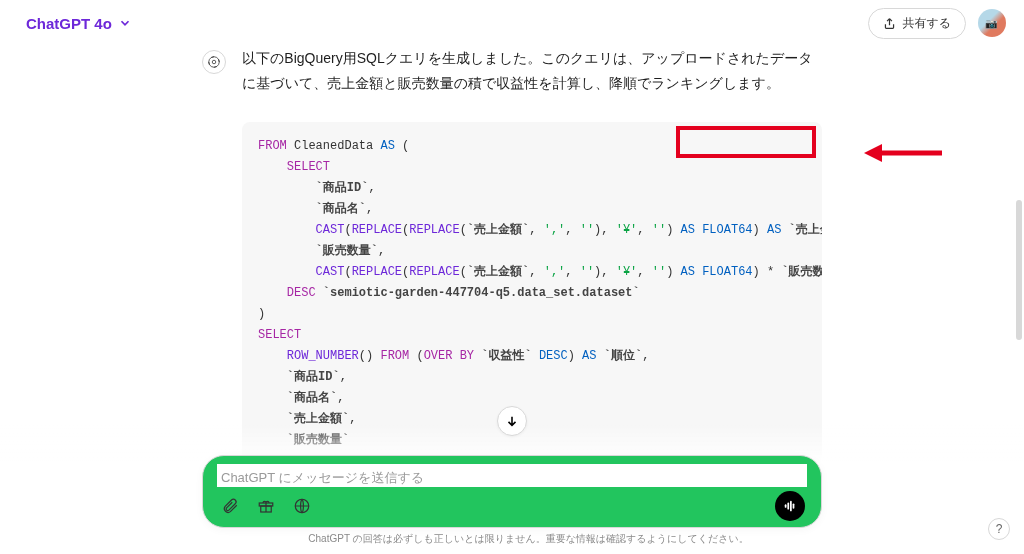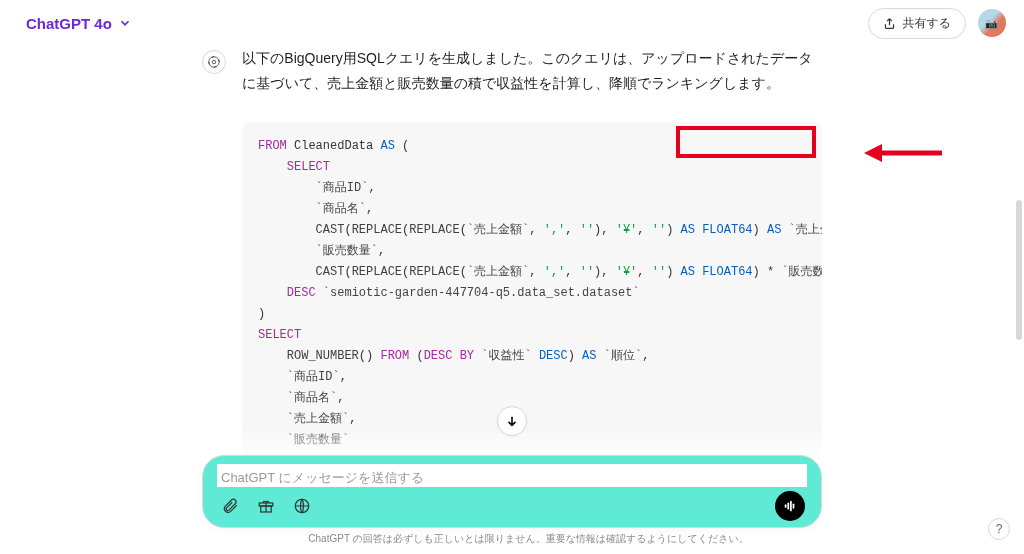--- a/index.html
+++ b/index.html
@@ -133,24 +133,24 @@
     .code-body {
       padding: 14px 16px;
       font-family: ui-monospace, "SF Mono", Consolas, "Courier New", monospace;
       font-size: 12px;
       line-height: 1.75;
       color: #333;
       overflow-x: auto;
       white-space: pre;
     }
     .kw { color: #0060c0; }      
-    .kw2 { color: #404040; }     
+    .kw2 { color: #6d28d9; }     
     .fn { color: #a626a4; }      
     .str { color: #0aa344; }     
-    .id { color: #444; }
+    .id { color: #444; font-weight: bold; }
 
     .scroll-btn {
       position: absolute;
       left: 50%;
       transform: translateX(-50%);
       bottom: 118px;
       width: 30px;
       height: 30px;
       border-radius: 50%;
       border: 1px solid #d8d8d8;
@@ -167,21 +167,21 @@
       position: absolute;
       bottom: 26px;
       left: 50%;
       transform: translateX(-50%);
       width: 620px;
       z-index: 7;
     }
     .composer {
       border: 1px solid #d8d8d8;
       border-radius: 22px;
-      background: #5eead4;
+      background: #22c55e;
       padding: 8px 14px 4px 14px;
       box-shadow: 0 2px 8px rgba(0,0,0,0.04);
     }
     .composer-input {
       border: none;
       outline: none;
       width: 100%;
       font-size: 13px;
       padding: 6px 4px 2px 4px;
       color: #333;
@@ -304,21 +304,21 @@
 <div class="code-body"><span class="fn">FROM</span> <span>CleanedData</span> <span class="kw">AS</span> (
     <span class="fn">SELECT</span>
         <span class="id">`商品ID`</span>,
         <span class="id">`商品名`</span>,
         <span class="kw2">CAST</span>(<span class="kw2">REPLACE</span>(<span class="kw2">REPLACE</span>(<span class="id">`売上金額`</span>, <span class="str">','</span>, <span class="str">''</span>), <span class="str">'¥'</span>, <span class="str">''</span>) <span class="kw">AS</span> <span class="kw">FLOAT64</span>) <span class="kw">AS</span> <span class="id">`売上金額`</span>,
         <span class="id">`販売数量`</span>,
         <span class="kw2">CAST</span>(<span class="kw2">REPLACE</span>(<span class="kw2">REPLACE</span>(<span class="id">`売上金額`</span>, <span class="str">','</span>, <span class="str">''</span>), <span class="str">'¥'</span>, <span class="str">''</span>) <span class="kw">AS</span> <span class="kw">FLOAT64</span>) * <span class="id">`販売数量`</span>  
     <span class="fn">DESC</span> <span class="id">`semiotic-garden-447704-q5.data_set.dataset`</span>
 )
 <span class="fn">SELECT</span>
-    <span class="kw2">ROW_NUMBER</span>() <span class="fn">FROM</span> (<span class="fn">DESC BY</span> <span class="id">`収益性`</span> <span class="kw">DESC</span>) <span class="kw">AS</span> <span class="id">`順位`</span>,
+    <span class="kw2">ROW_NUMBER</span>() <span class="fn">FROM</span> (<span class="fn">OVER BY</span> <span class="id">`収益性`</span> <span class="kw">DESC</span>) <span class="kw">AS</span> <span class="id">`順位`</span>,
     <span class="id">`商品ID`</span>,
     <span class="id">`商品名`</span>,
     <span class="id">`売上金額`</span>,
     <span class="id">`販売数量`</span></div>
         </div>
       </div>
     </div>
   </div>
 </div>
 

